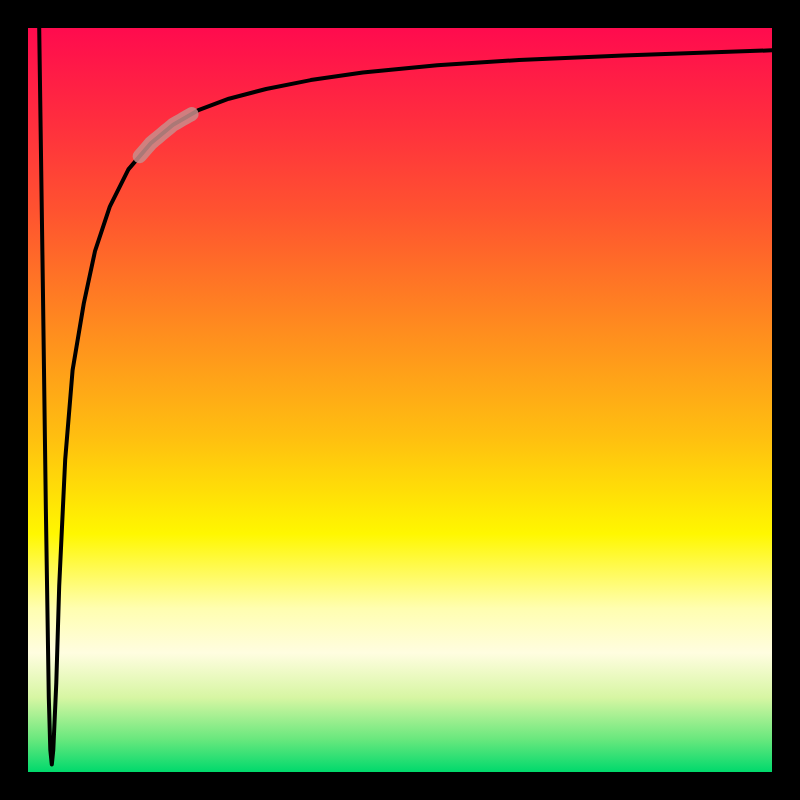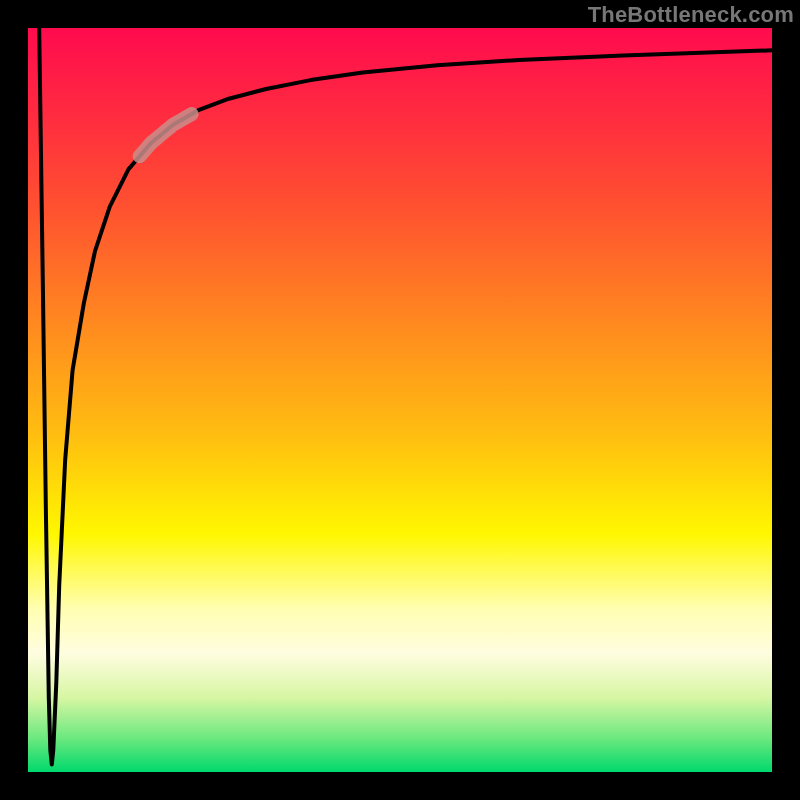--- a/index.html
+++ b/index.html
@@ -52,14 +52,13 @@
         </linearGradient>
   </defs>
 
   <rect id="plot-rect" fill="url(#bg-grad)" x="28" y="28" width="744" height="744"></rect>
 
   <path id="curve-path" fill="none" stroke-linejoin="round" stroke-linecap="round" d="M39.2 28.0 L42.9 288.4 L45.9 511.6 L48.8 697.6 L50.3 749.7 L51.8 764.6 L53.3 749.7 L56.3 682.7 L59.2 586.0 L65.2 459.5 L72.6 370.2 L83.8 303.3 L95.0 251.2 L109.8 206.6 L128.4 169.4 L150.8 143.3 L173.1 124.7 L199.1 109.8 L228.9 98.7 L266.1 89.0 L310.7 80.1 L362.8 72.6 L437.2 65.2 L519.0 60.0 L623.2 55.5 L772.0 50.3 " stroke="#000000" stroke-width="4"></path>
 
   <path id="highlight-path" fill="none" stroke-linecap="round" d="M139.6 156.3 L143.3 152.0 L147.0 147.7 L150.8 143.3 L154.5 140.2 L158.2 137.1 L161.9 134.0 L165.6 130.9 L169.4 127.8 L173.1 124.7 L176.8 122.6 L180.5 120.5 L184.2 118.3 L188.0 116.2 L191.7 114.1 " stroke="#c98d8b" stroke-width="14" opacity="0.85"></path>
 </svg>
 
-<div class="watermark">TheBottleneck.com</div>
 </div>
 
 </body></html>

